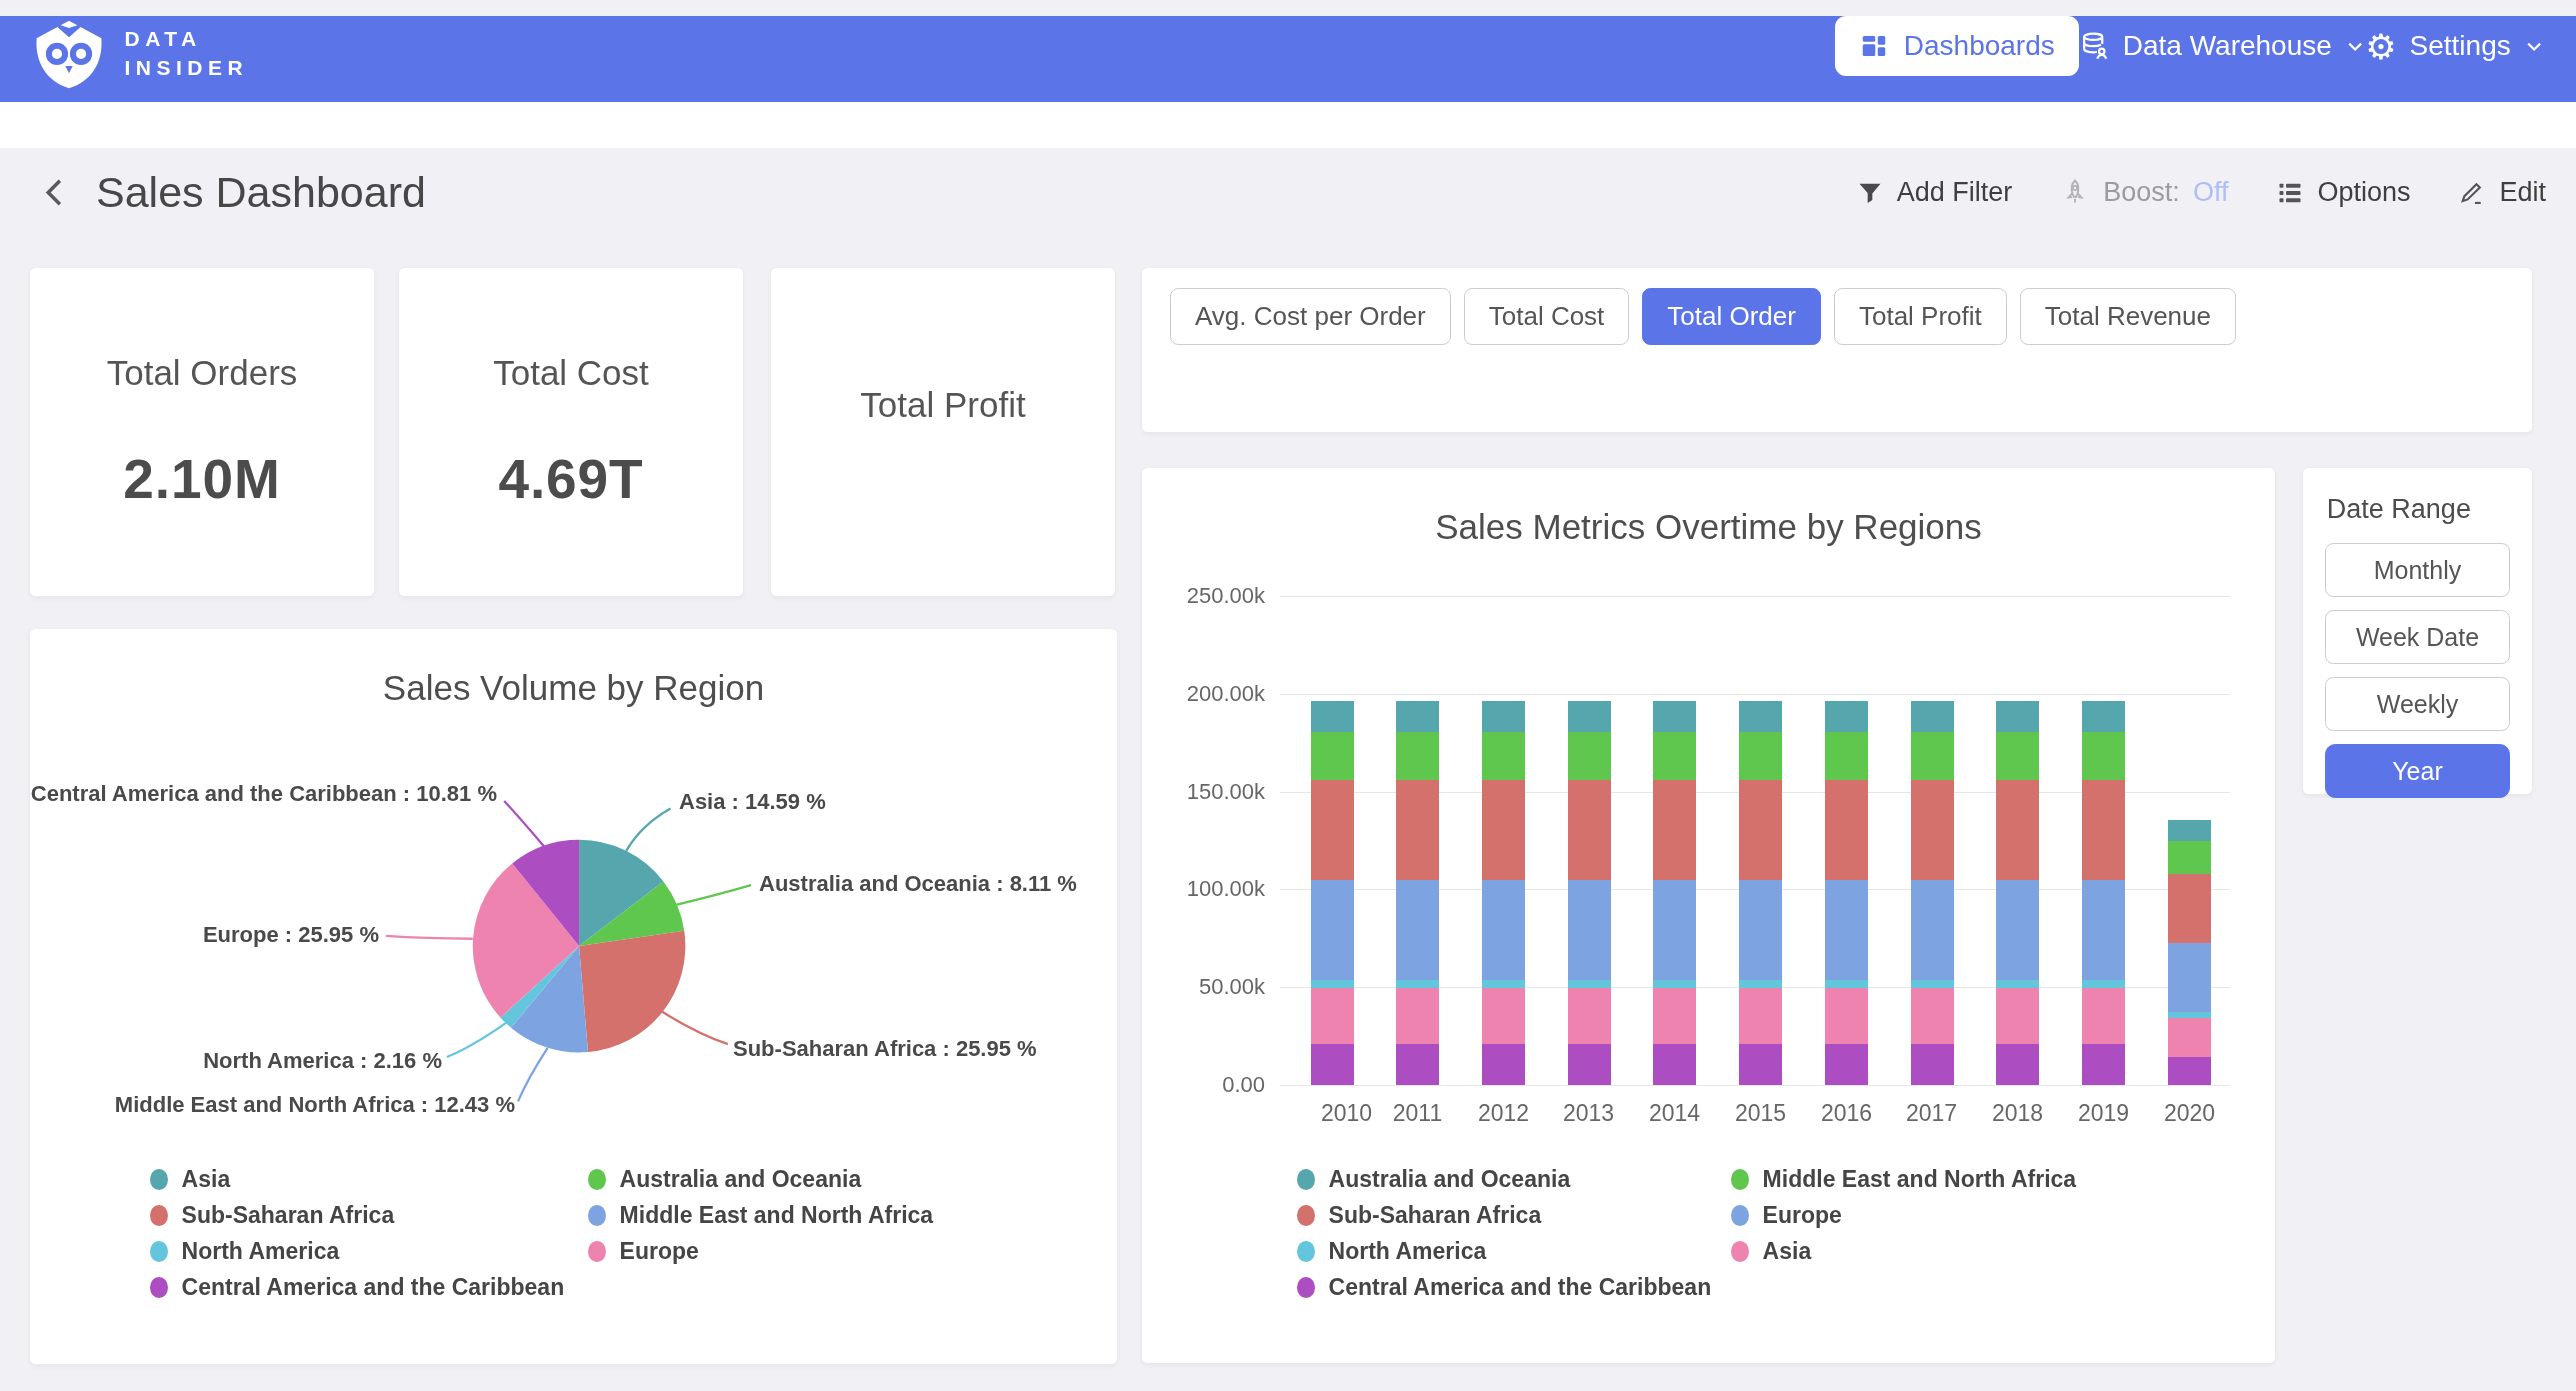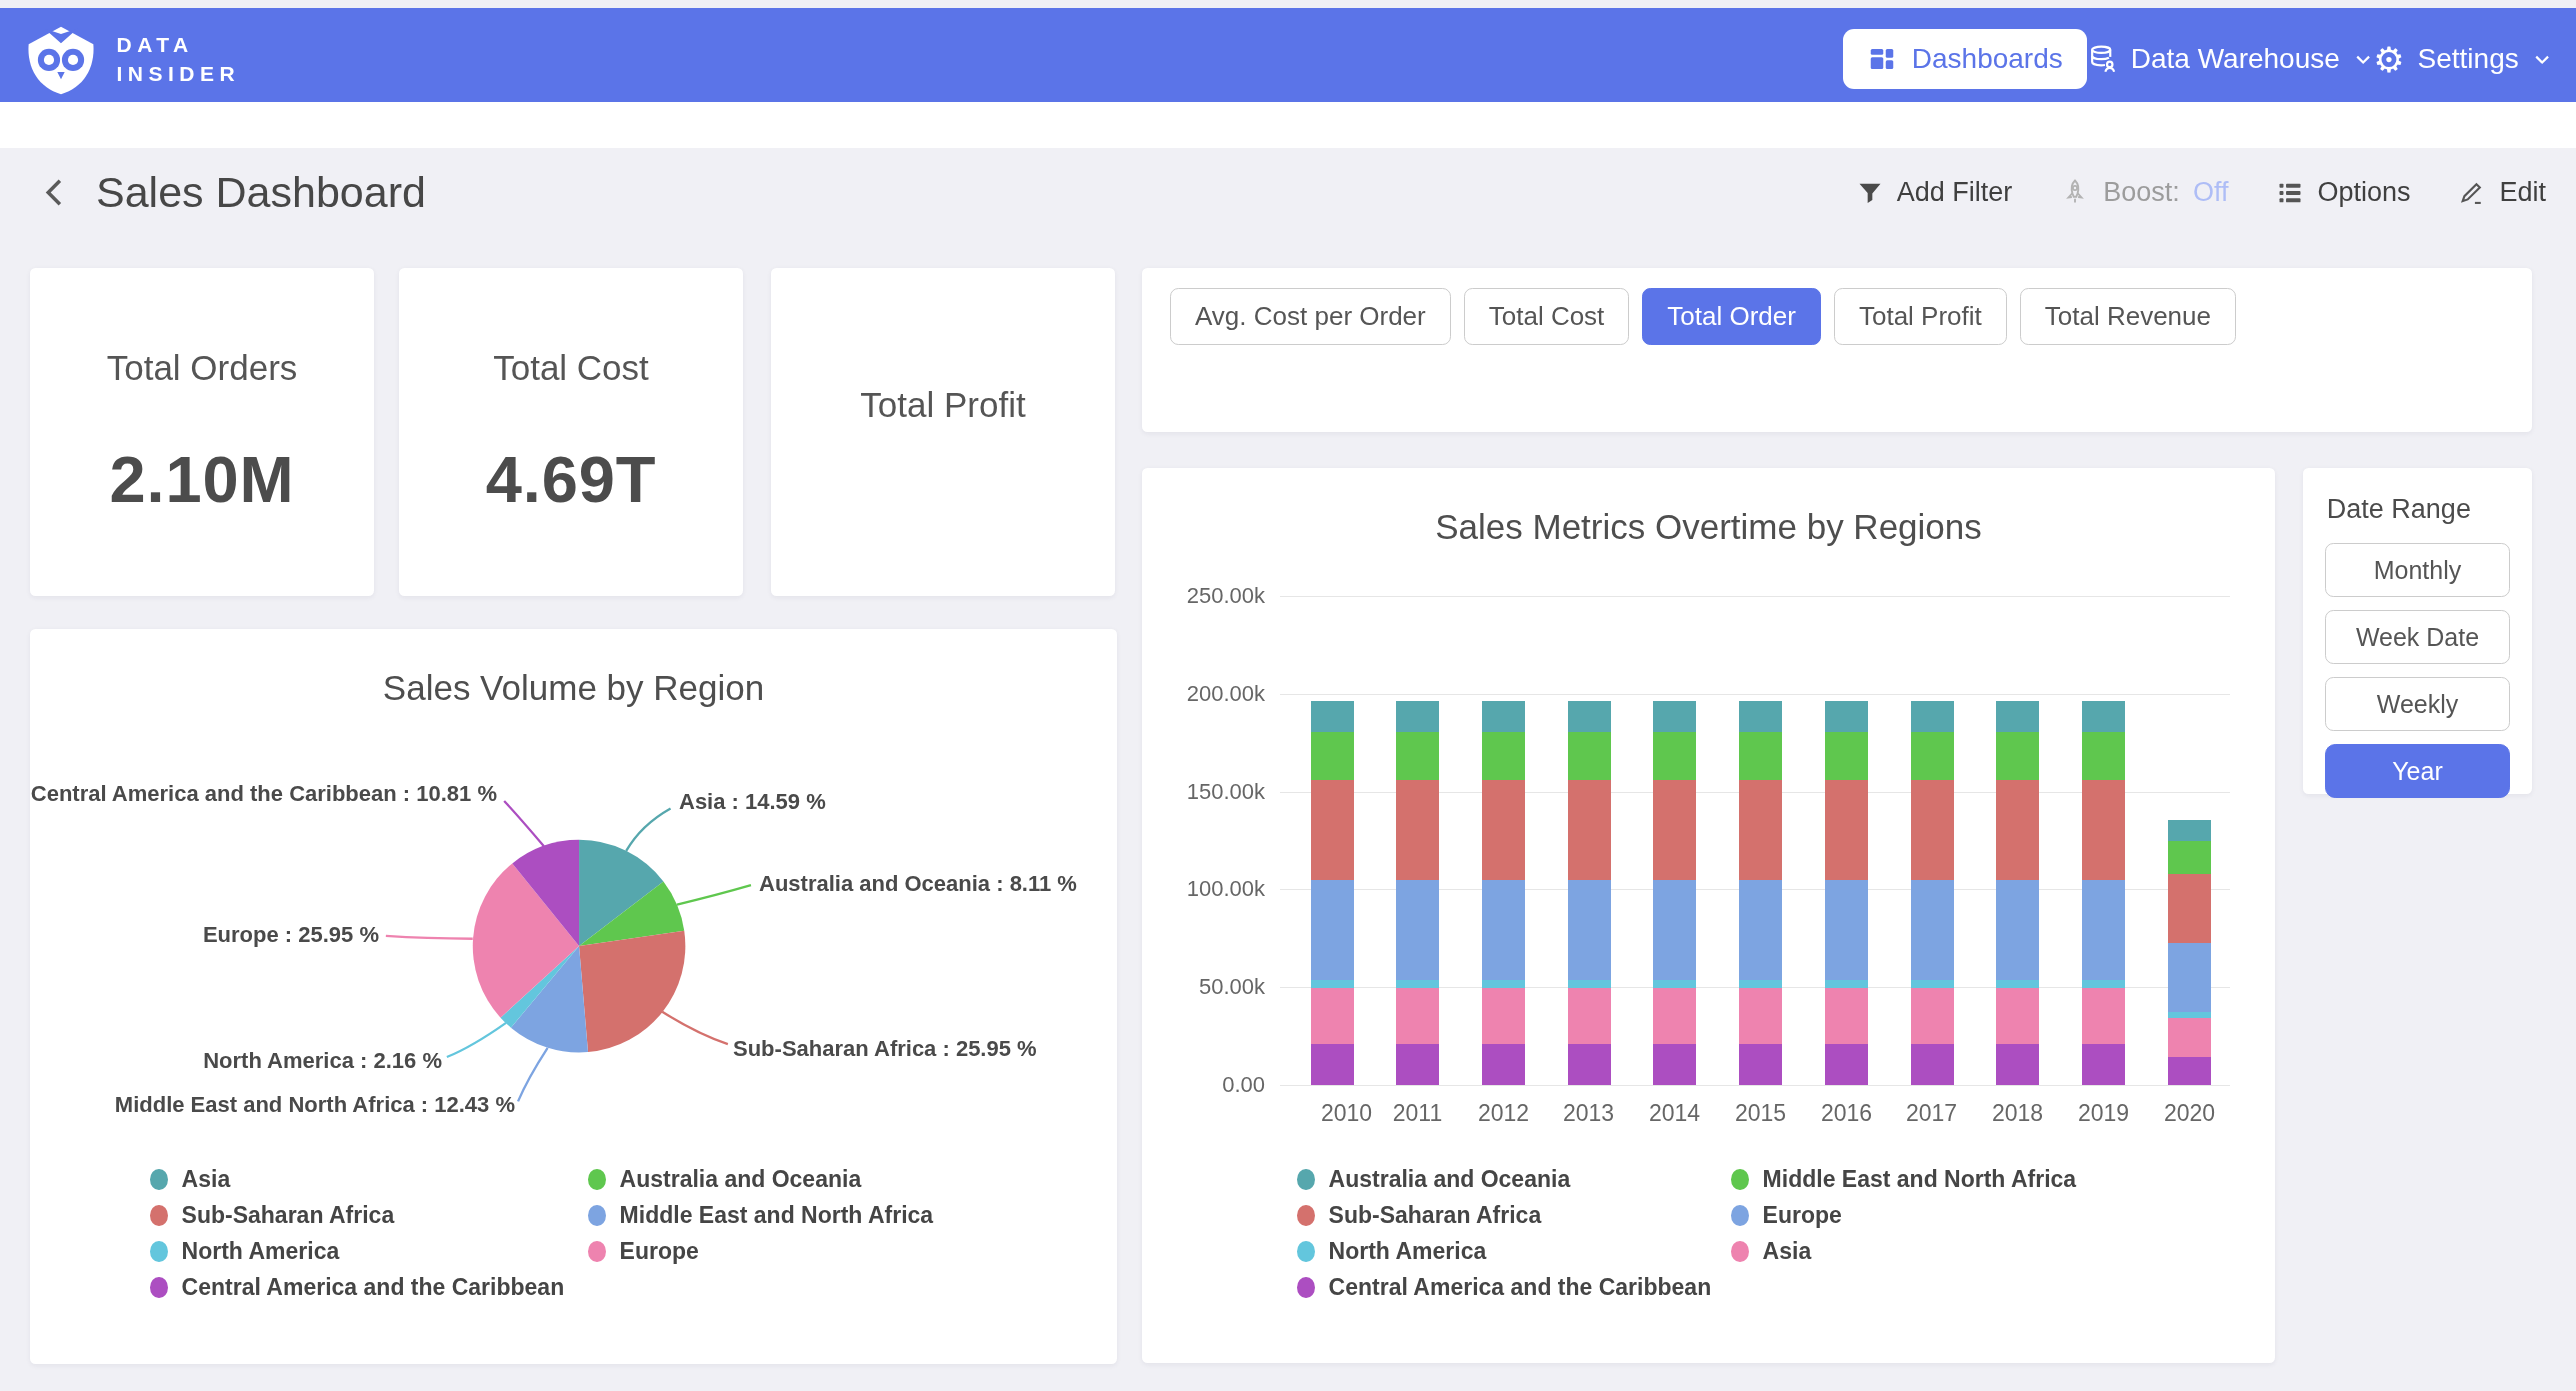--- a/index.html
+++ b/index.html
@@ -2,22 +2,22 @@
 <html style="font-size:15px"><head>
 <meta charset="utf-8">
 <style>
   html,body{margin:0;padding:0;}
   body{
     width:2576px;height:1391px;position:relative;overflow:hidden;
     background:#f0f0f5;font-family:"Liberation Sans",sans-serif;
     -webkit-font-smoothing:antialiased;
   }
   
-  .topnav{position:absolute;left:0;top:8px;width:2576px;height:102px;background:#5b74e8;
-    display:flex;align-items:center;justify-content:space-between;padding:0 24px;box-sizing:border-box;}
+  .topnav{position:absolute;left:0;top:16px;width:2576px;height:102px;background:#5b74e8;
+    display:flex;align-items:flex-start;justify-content:space-between;padding:0 32px;box-sizing:border-box;}
   .brand{display:flex;align-items:center;gap:18.5px;}
   .brand-text{color:#fff;font-size:21px;font-weight:bold;letter-spacing:5.5px;line-height:29px;}
   .nav-right{display:flex;align-items:center;}
   .nav-pill{display:flex;align-items:center;gap:15px;background:#fff;color:#5b74e8;
     border-radius:11px;padding:14px 24px;font-size:28px;font-weight:500;cursor:pointer;}
   .nav-item{display:flex;align-items:center;gap:13px;color:#fff;font-size:28px;cursor:pointer;}
   .gear-glyph{font-size:35px;line-height:1;}
   
   .subnav{position:absolute;left:0;top:102px;width:2576px;height:46px;background:#ffffff;}
   
@@ -25,21 +25,21 @@
   .back-btn{margin-left:28px;width:55px;height:55px;display:flex;align-items:center;justify-content:center;cursor:pointer;}
   .page-title{margin-left:13px;font-size:43px;color:#474747;font-weight:500;}
   .header-actions{position:absolute;right:30px;top:0;height:89px;display:flex;align-items:center;gap:48px;}
   .h-action{display:flex;align-items:center;gap:13px;font-size:27px;color:#3f3f3f;cursor:pointer;}
   .h-action .muted{color:#9c9c9c;}
   .boost-off{color:#aebdf6;font-weight:500;}
   
   .card{position:absolute;background:#fff;border-radius:5.5px;box-shadow:0 1.8px 5.5px rgba(40,40,60,.06);}
   .kpi{width:344px;height:328px;display:flex;flex-direction:column;align-items:center;justify-content:center;}
   .kpi-label{font-size:35px;color:#555;margin-bottom:54px;}
-  .kpi-value{font-size:65px;font-weight:bold;color:#4c4c4c;letter-spacing:0.9px;}
+  .kpi-value{font-size:55px;font-weight:bold;color:#4c4c4c;letter-spacing:0.9px;}
   .metric-card{left:1142px;top:268px;width:1390px;height:164px;box-sizing:border-box;padding:20.3px 28px;}
   .metric-title{font-size:27px;color:#3d3d3d;margin-bottom:20.3px;}
   .btn-row{display:flex;gap:13px;}
   .btn{display:inline-flex;align-items:center;justify-content:center;height:57px;padding:0 24px;
     border:1.8px solid #ccc;border-radius:8.3px;background:#fff;color:#555;font-size:26px;cursor:pointer;box-sizing:border-box;}
   .btn.selected{background:#5b74e8;border-color:#5b74e8;color:#fff;}
   
   .pie-card{left:30px;top:629px;width:1087px;height:735px;}
   .chart-title{position:absolute;left:0;top:39px;width:100%;text-align:center;font-size:35px;color:#4e4e4e;}
   #pie-svg{position:absolute;left:0;top:0;width:1087px;height:735px;}

